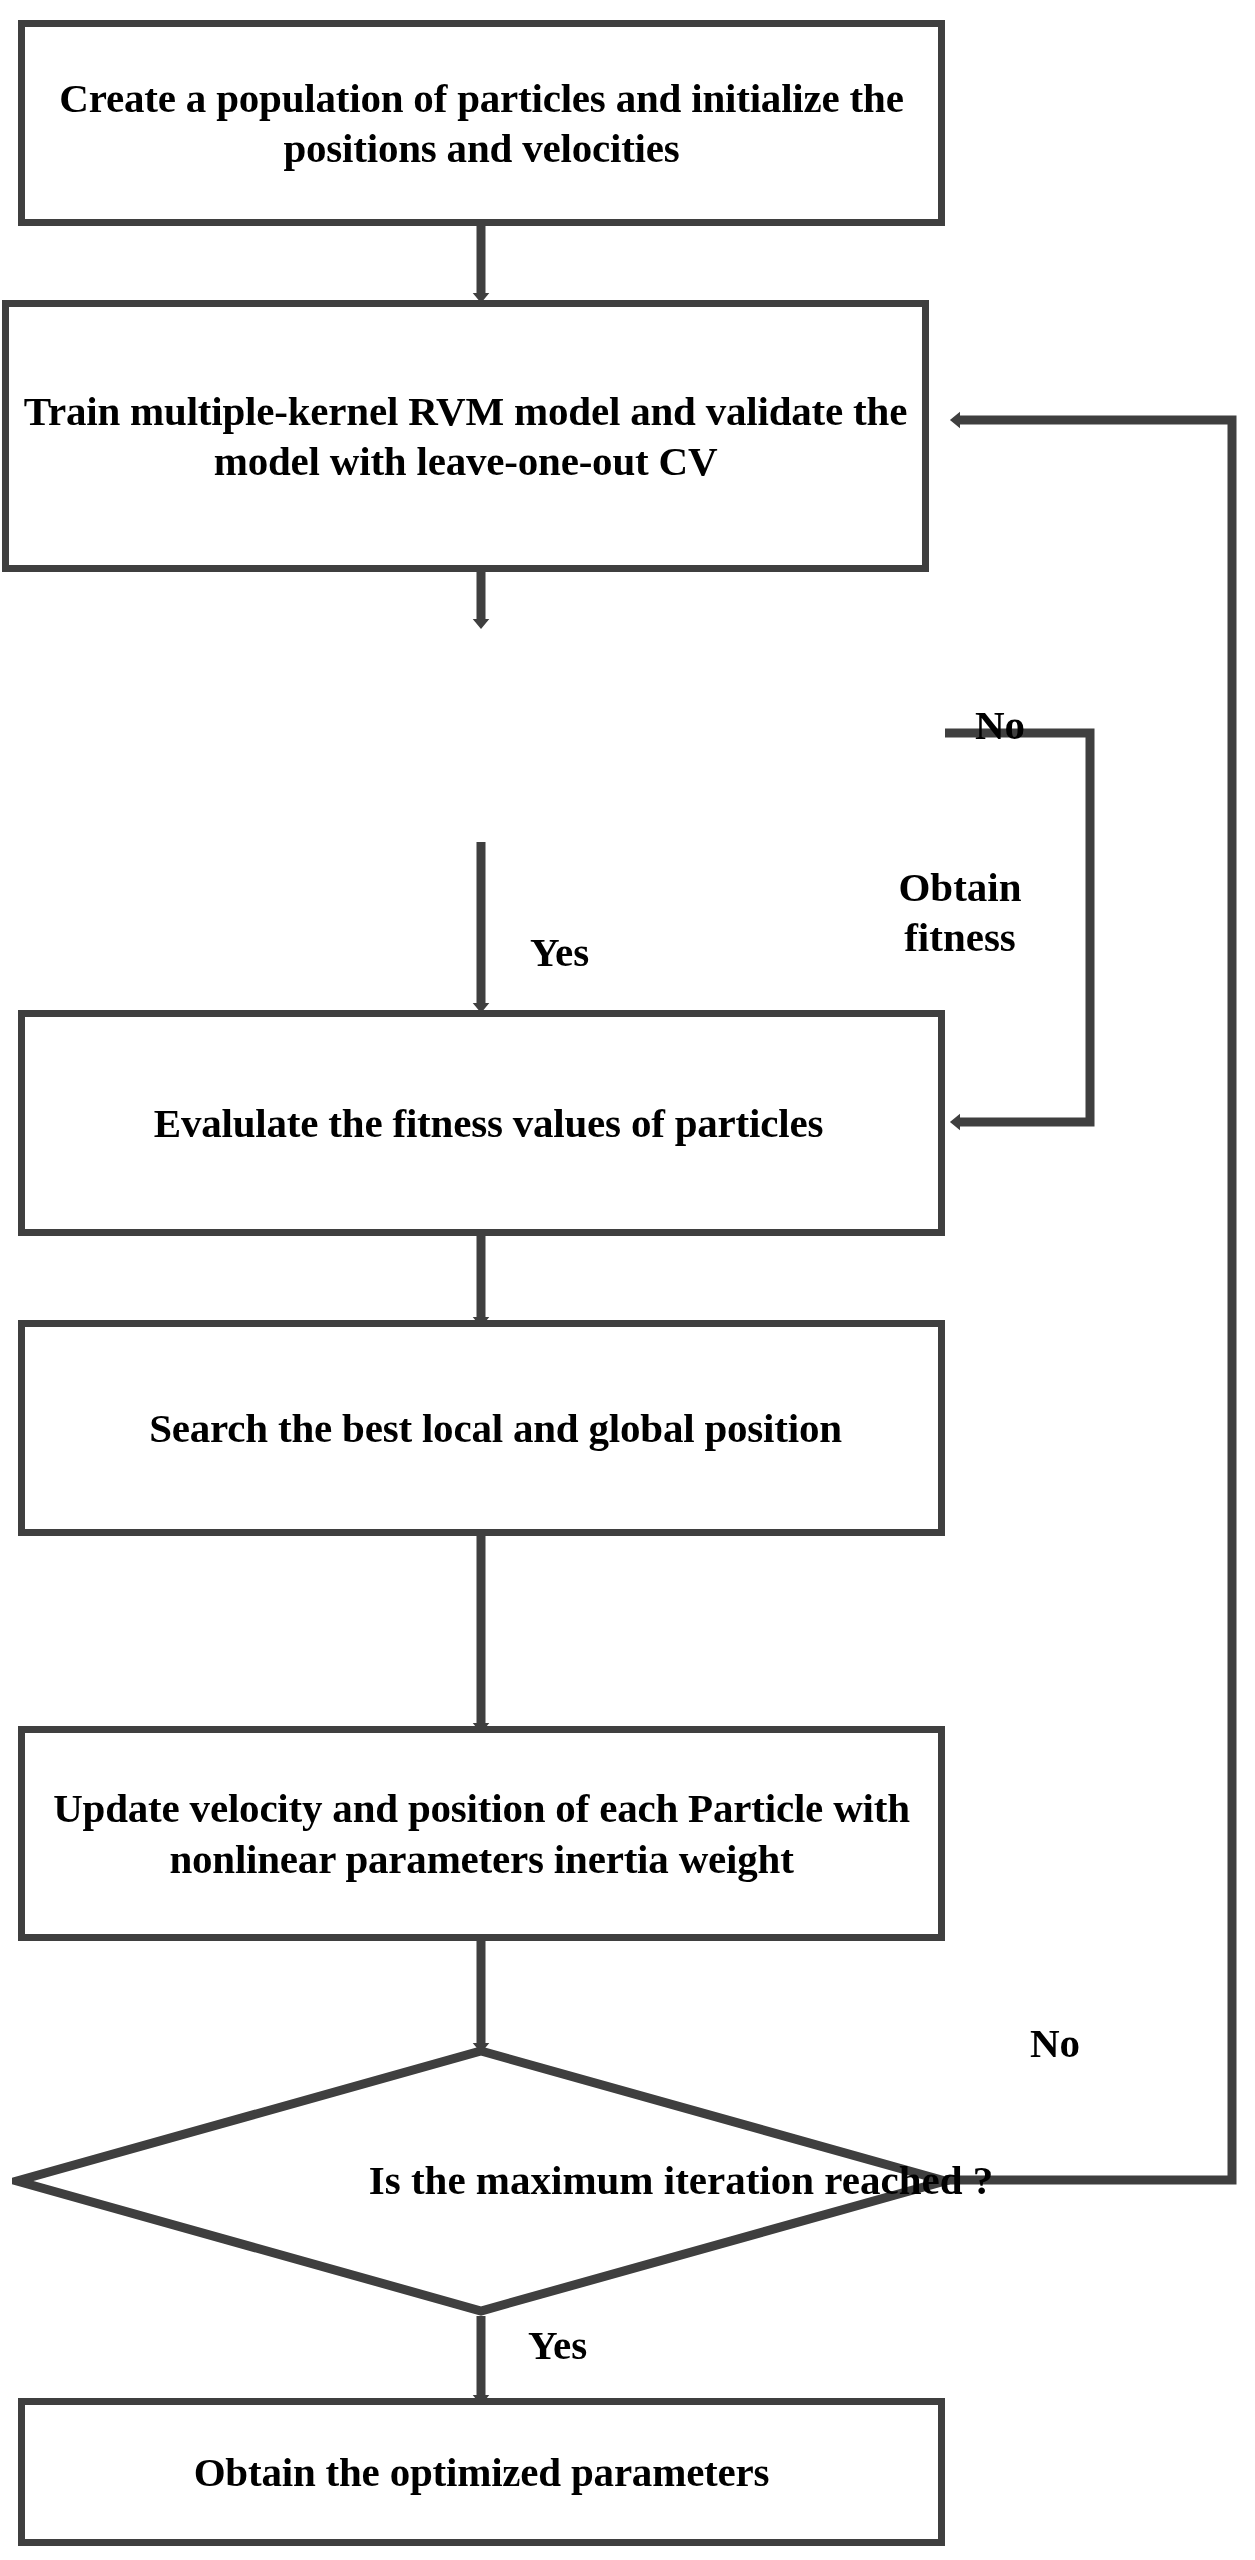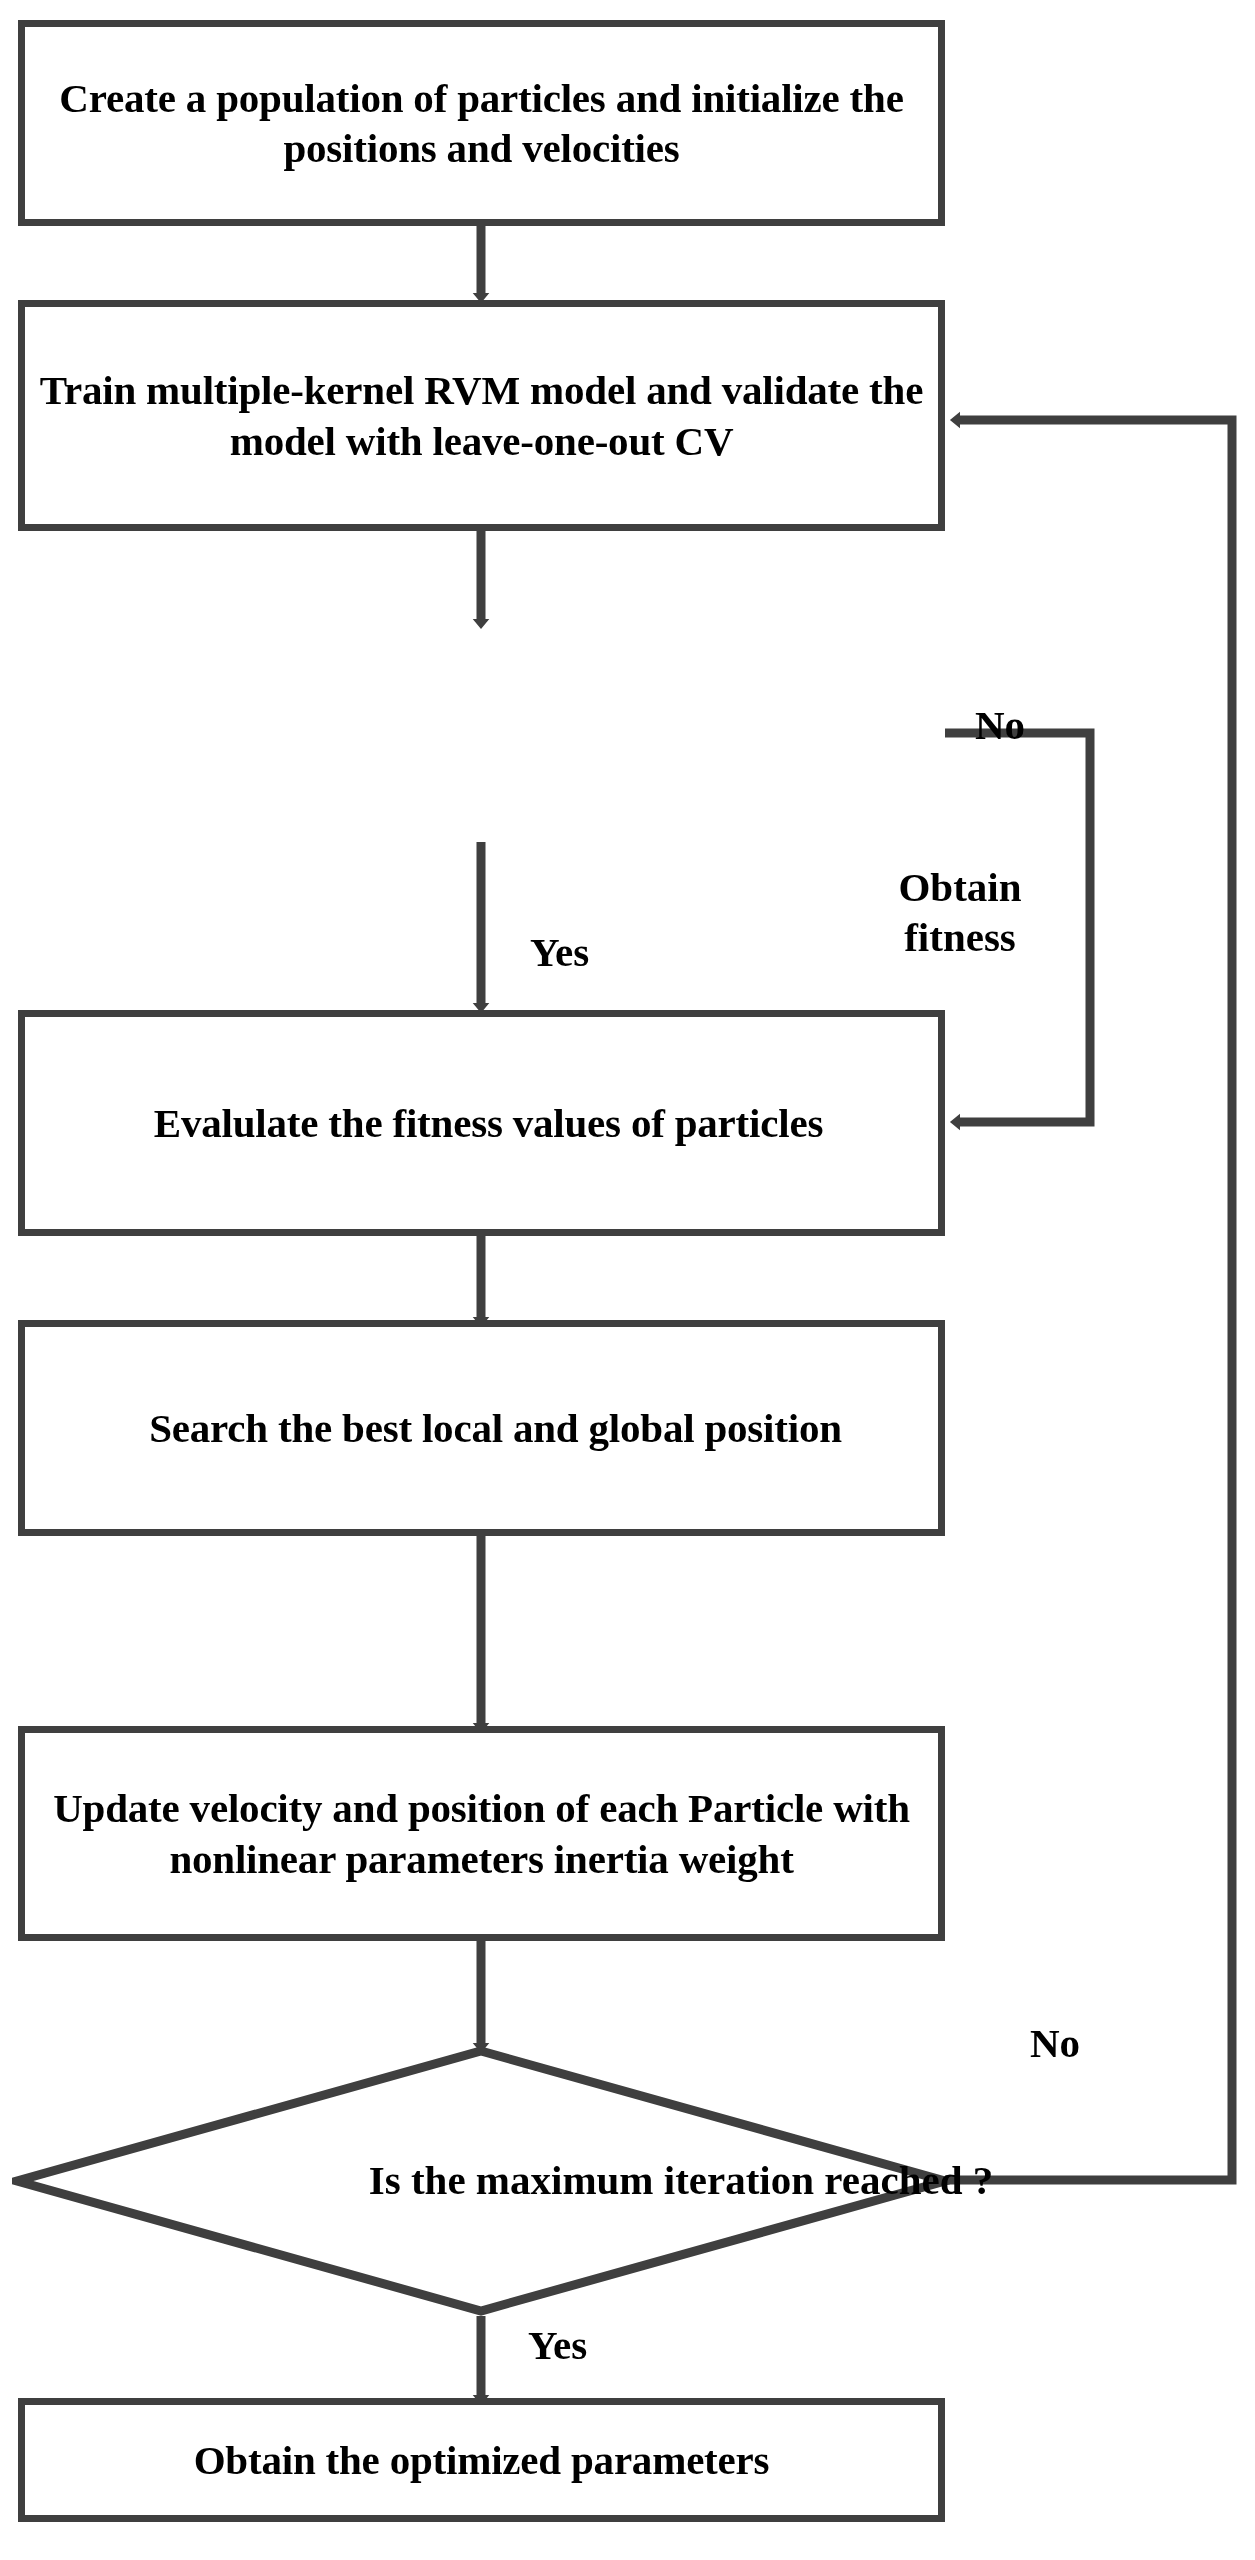--- a/index.html
+++ b/index.html
@@ -130,21 +130,21 @@
 
     <g>
       <line x1="481" y1="2316" x2="481" y2="2398" stroke="#3f3f3f" stroke-width="9" marker-end="url(#ar-down)"></line>
     </g>
   </svg>
 
   <div class="node proc" style="left:18px; top:20px; width:927px; height:206px;">
     <div class="txt">Create a population of particles and initialize the positions and velocities</div>
   </div>
 
-  <div class="node proc" style="left:18px; top:300px; width:927px; height:231px;">
+  <div class="node proc" style="left:2px; top:300px; width:927px; height:272px;">
     <div class="txt">Train multiple-kernel RVM model and validate the model with leave-one-out CV</div>
   </div>
 
 
   <div class="node proc" style="left:18px; top:1010px; width:927px; height:226px;padding-left:14px;">
     <div class="txt" style="padding:0 110px;">Evalulate the fitness values of particles</div>
   </div>
 
   <div class="node proc" style="left:18px; top:1320px; width:927px; height:216px;padding-left:28px;">
     <div class="txt" style="padding:0 56px;">Search the best local and  global position</div>
@@ -154,21 +154,21 @@
     <div class="txt" style="padding:0 8px;">Update velocity and position of each Particle with nonlinear parameters inertia weight</div>
   </div>
 
   <div class="diamond-wrap" style="left:12px; top:2046px; width:938px; height:270px;">
     <svg width="938" height="270" viewBox="0 0 938 270" xmlns="http://www.w3.org/2000/svg">
       <polygon points="469,5 933,135 469,265 5,135" fill="#ffffff" stroke="#3f3f3f" stroke-width="9" stroke-linejoin="miter"></polygon>
     </svg>
     <div class="diamond-label" style="padding:0 200px;">Is the maximum iteration reached ?</div>
   </div>
 
-  <div class="node proc" style="left:18px; top:2398px; width:927px; height:124px;text-align:right;">
+  <div class="node proc" style="left:18px; top:2398px; width:927px; height:148px;text-align:right;">
     <div class="txt">Obtain the optimized parameters</div>
   </div>
 
   <div class="edge-label" style="left:975px; top:700px;">No</div>
 
   <div class="edge-label" style="left:830px; top:862px; width:260px;">Obtain
 fitness</div>
 
   <div class="edge-label" style="left:530px; top:927px;">Yes</div>
 

